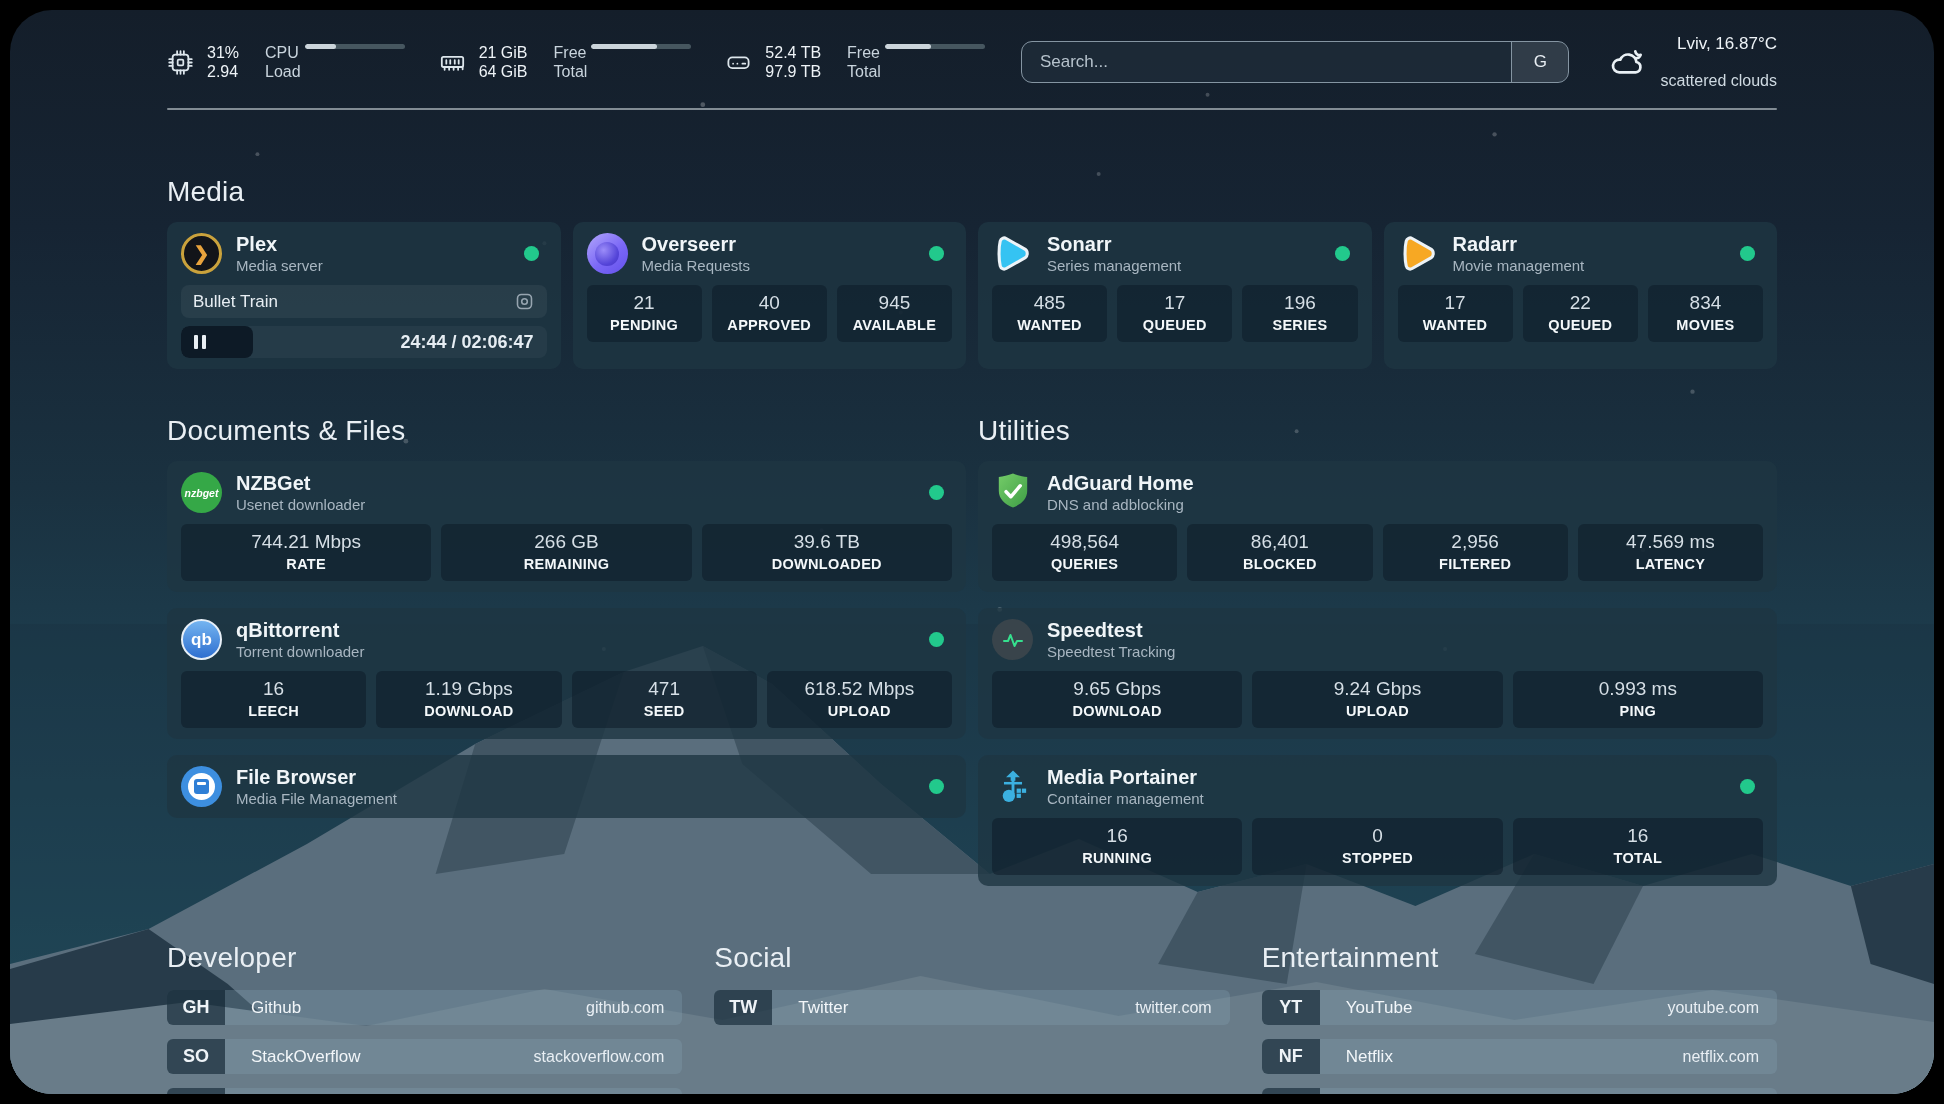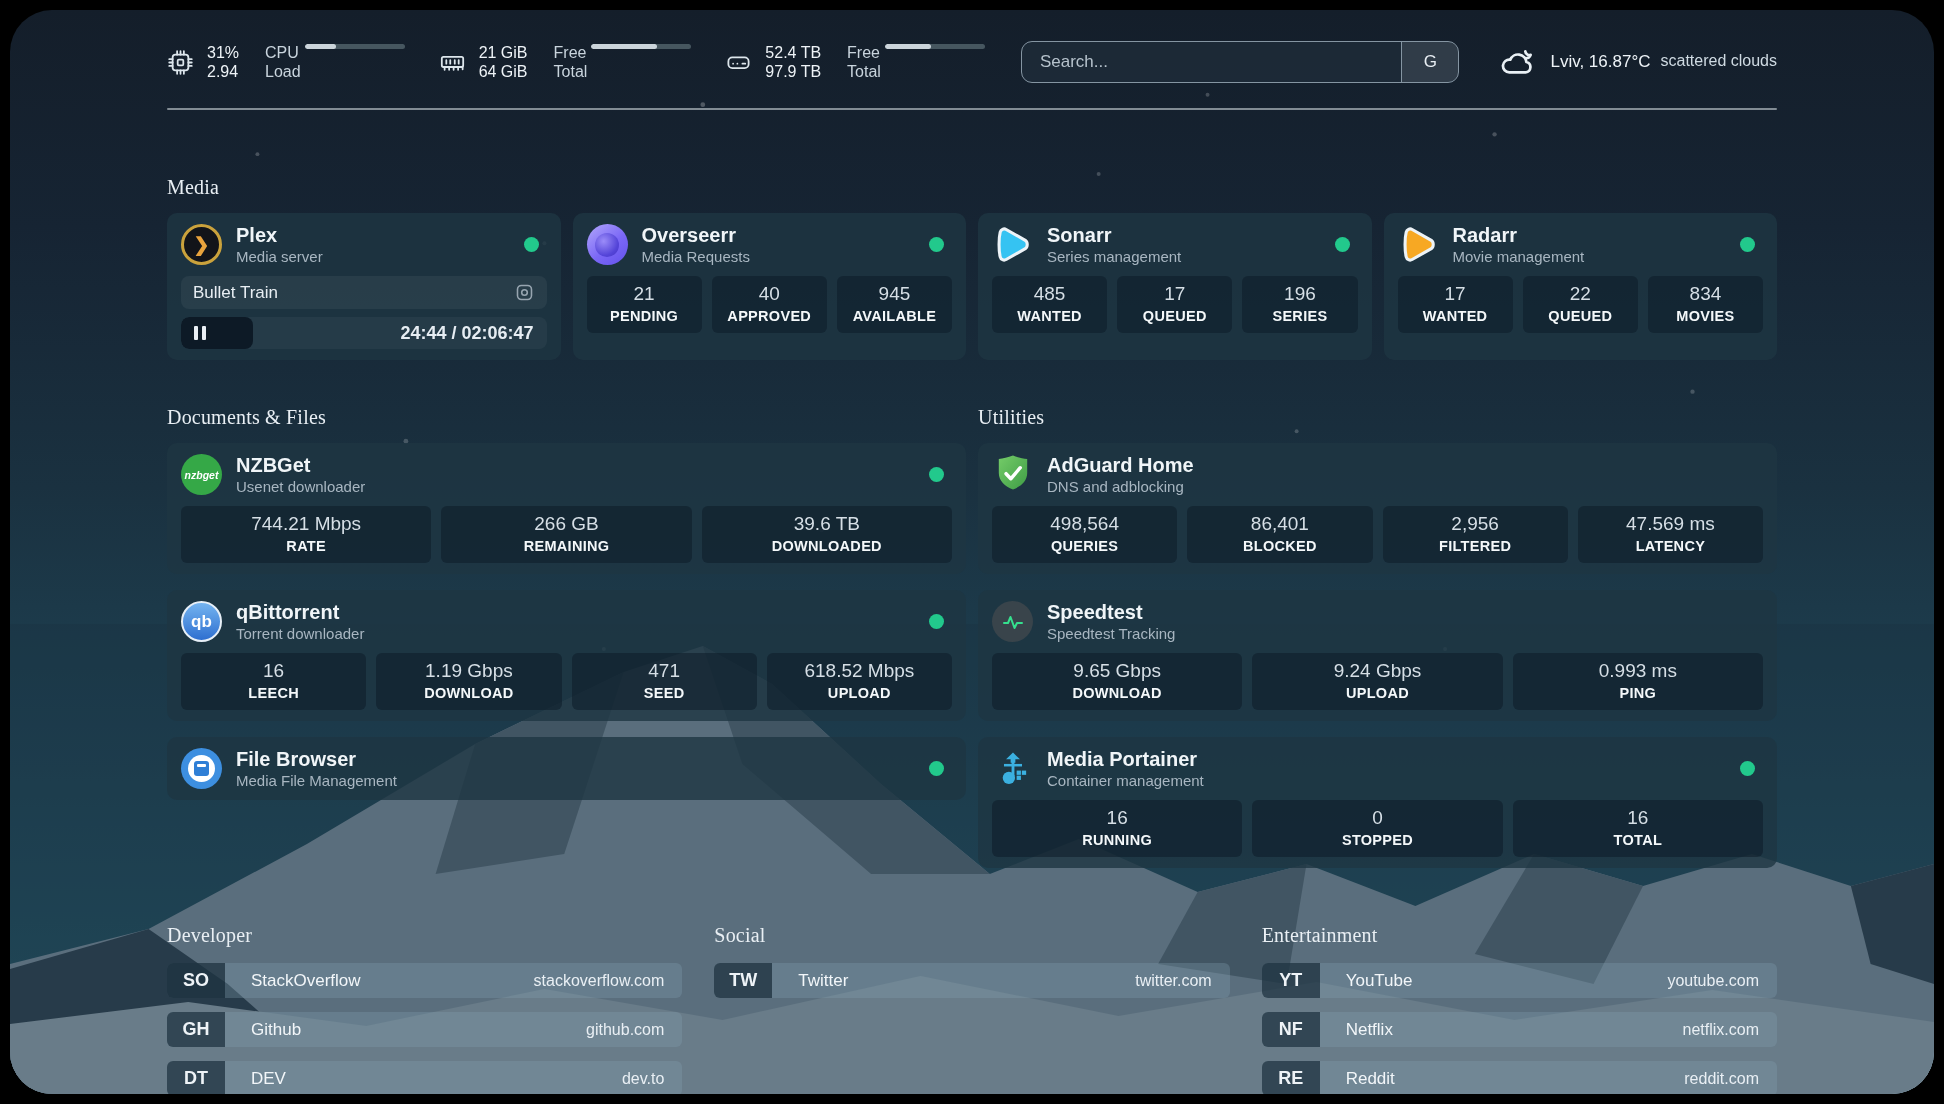--- a/index.html
+++ b/index.html
@@ -26,28 +26,28 @@
   .search{flex:1;display:flex;align-items:center;margin:0 40px 0 36px;height:40px;
     border:1.5px solid #8595a2;border-radius:11px;background:rgba(34,50,63,.55);overflow:hidden;}
   .search input{flex:1;background:transparent;border:none;outline:none;color:#e8eef3;
     font-size:17px;padding:0 18px;font-family:"Liberation Sans",sans-serif;}
   .search input::placeholder{color:#b6c2cc;}
   .gbtn{width:56px;height:100%;border-left:1.5px solid #8595a2;background:rgba(255,255,255,.09);
     display:flex;align-items:center;justify-content:center;color:#e8eef3;font-size:17px;cursor:pointer;}
 
   .weather{display:flex;align-items:center;gap:13px;color:#eef3f7;}
   .weather svg{width:38px;height:38px;}
-  .wcol{display:flex;gap:10px;}
+  .wcol{display:flex;flex-direction:column;gap:18px;align-items:flex-end;}
   .wtitle{font-size:17px;}
   .wsub{font-size:16px;color:#cfdae2;}
 
   .divider{height:2px;background:rgba(240,247,250,.5);border-radius:1px;margin-top:16px;}
 
   
-  .sec-title{font-size:20px;font-weight:500;color:#e9eff4;letter-spacing:.2px;font-family:Liberation Serif, serif;}
+  .sec-title{font-size:28px;font-weight:500;color:#e9eff4;letter-spacing:.2px;}
   .media-title{margin-top:66px;}
   .media-grid{display:grid;grid-template-columns:repeat(4,1fr);gap:12px;margin-top:14px;}
   .two-col{display:grid;grid-template-columns:1fr 1fr;gap:12px;margin-top:46px;align-items:start;}
   .col-stack{display:flex;flex-direction:column;gap:16px;margin-top:14px;}
 
   .card{background:rgba(30,54,66,.8);border-radius:10px;padding:11px 14px;box-sizing:border-box;cursor:pointer;}
   .card-head{display:flex;align-items:center;gap:14px;}
   .ttl{display:flex;flex-direction:column;gap:2px;}
   .name{font-size:20px;font-weight:600;color:#f0f5f8;line-height:22px;}
   .desc{font-size:15px;color:#a8b6c1;line-height:17px;}
@@ -545,28 +545,28 @@
 
         </div>
       </div>
     </div>
 
     <div class="bm-grid">
 
       <div class="bm-col">
         <div class="sec-title">Developer</div>
         <div class="bm-row">
+          <div class="bm-abbr">GH</div>
+          <div class="bm-name">Github</div>
+          <div class="bm-url">github.com</div>
+        </div>
+        <div class="bm-row">
           <div class="bm-abbr">SO</div>
           <div class="bm-name">StackOverflow</div>
           <div class="bm-url">stackoverflow.com</div>
-        </div>
-        <div class="bm-row">
-          <div class="bm-abbr">GH</div>
-          <div class="bm-name">Github</div>
-          <div class="bm-url">github.com</div>
         </div>
         <div class="bm-row">
           <div class="bm-abbr">DT</div>
           <div class="bm-name">DEV</div>
           <div class="bm-url">dev.to</div>
         </div>
       </div>
 
       <div class="bm-col">
         <div class="sec-title">Social</div>

